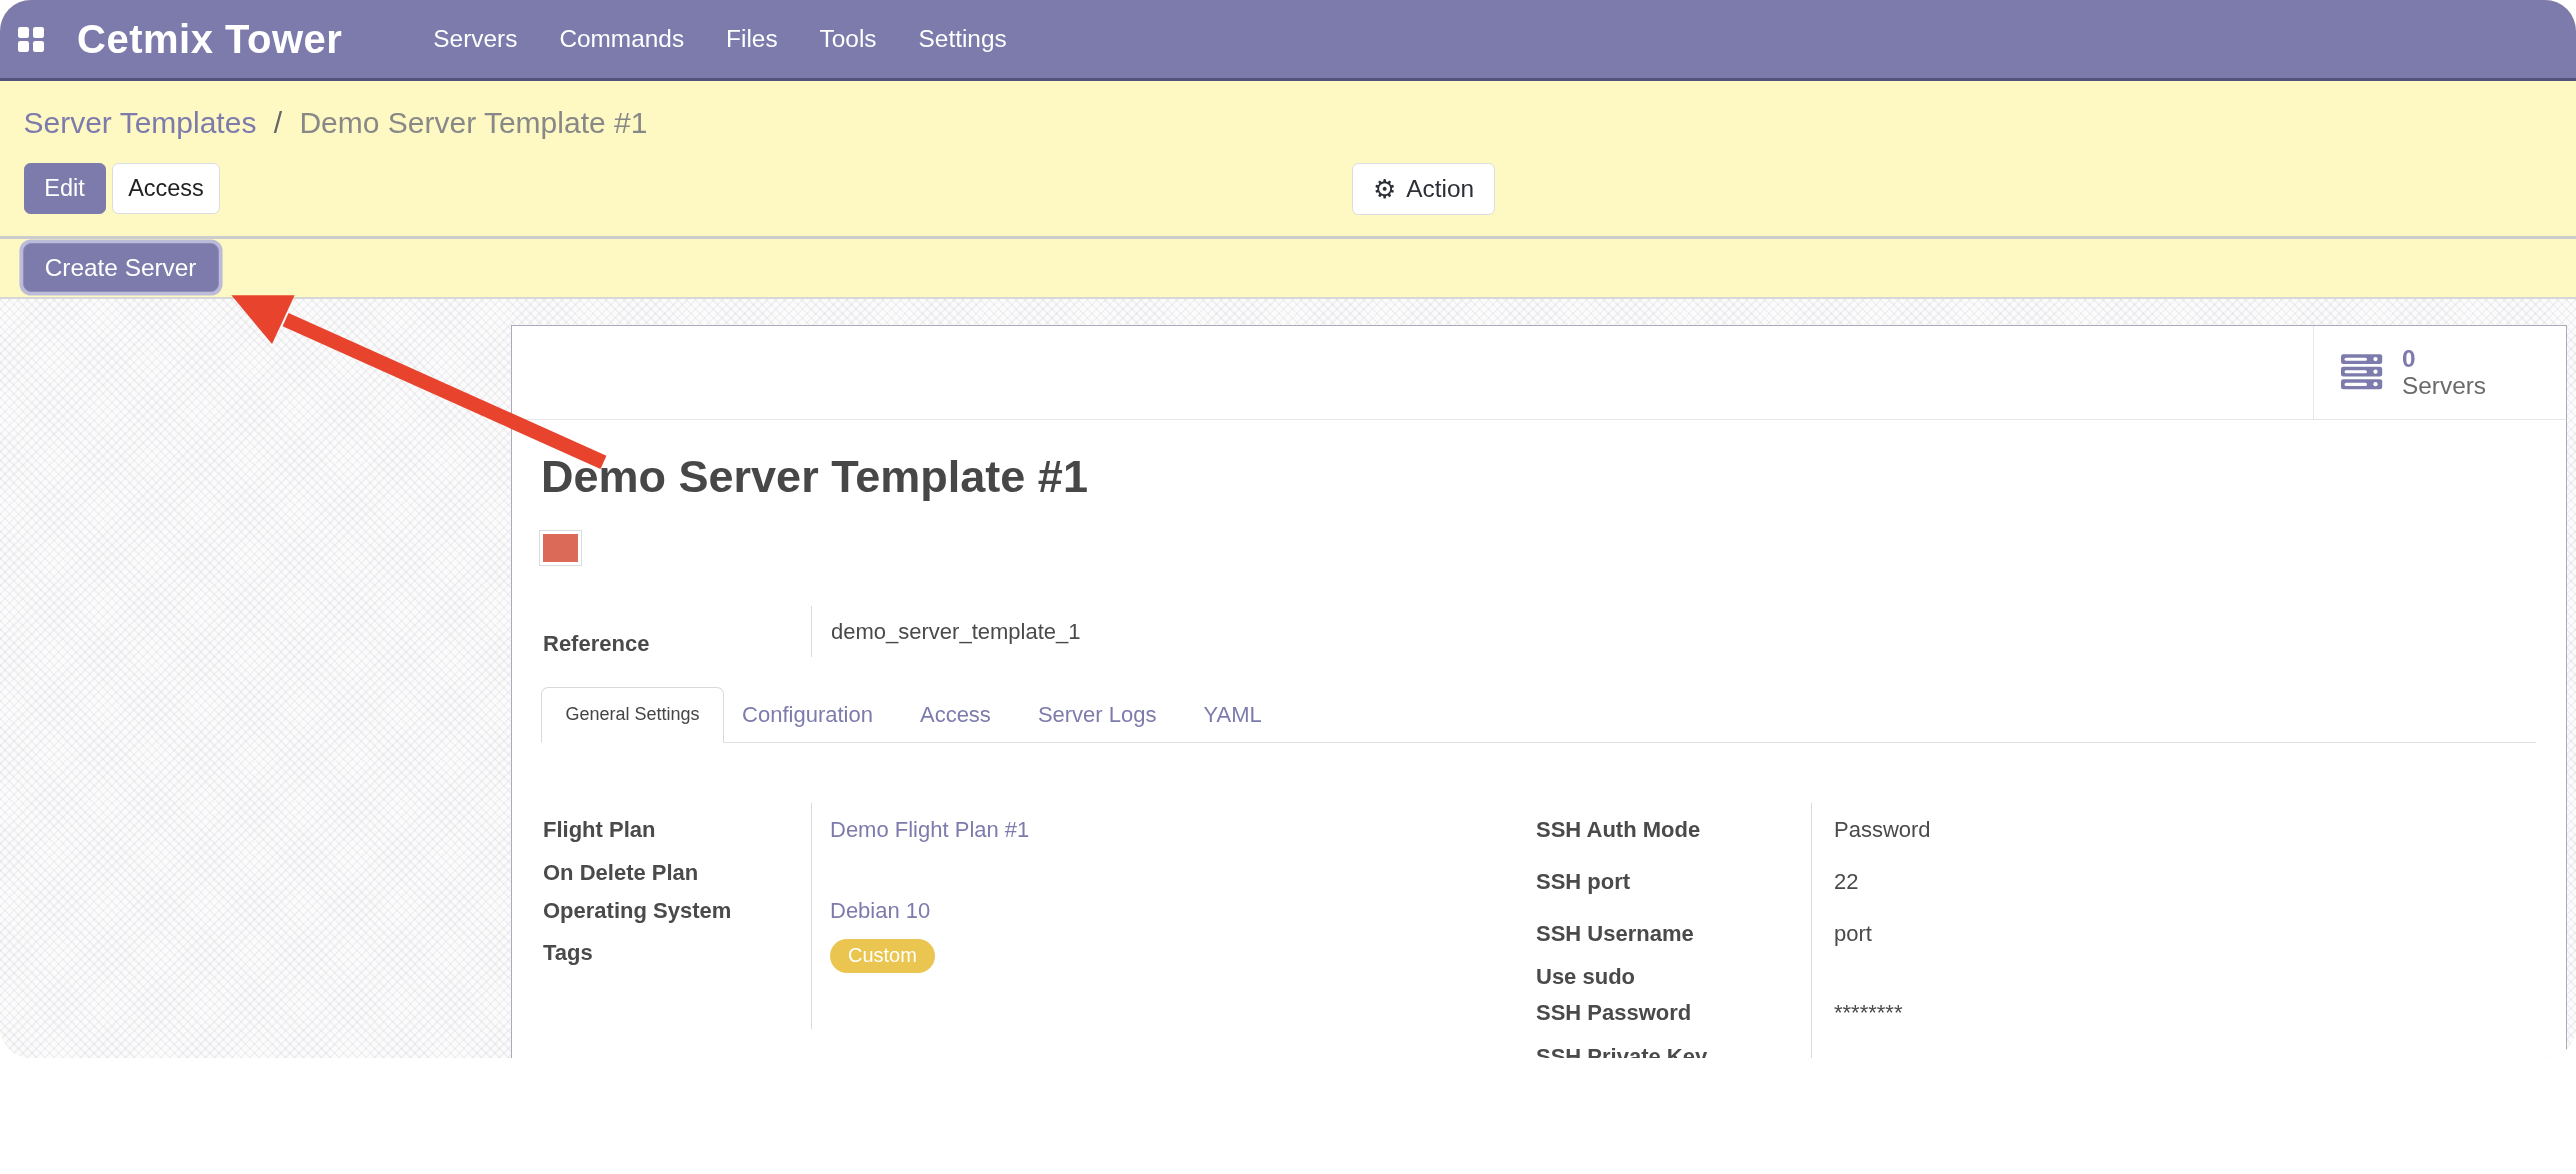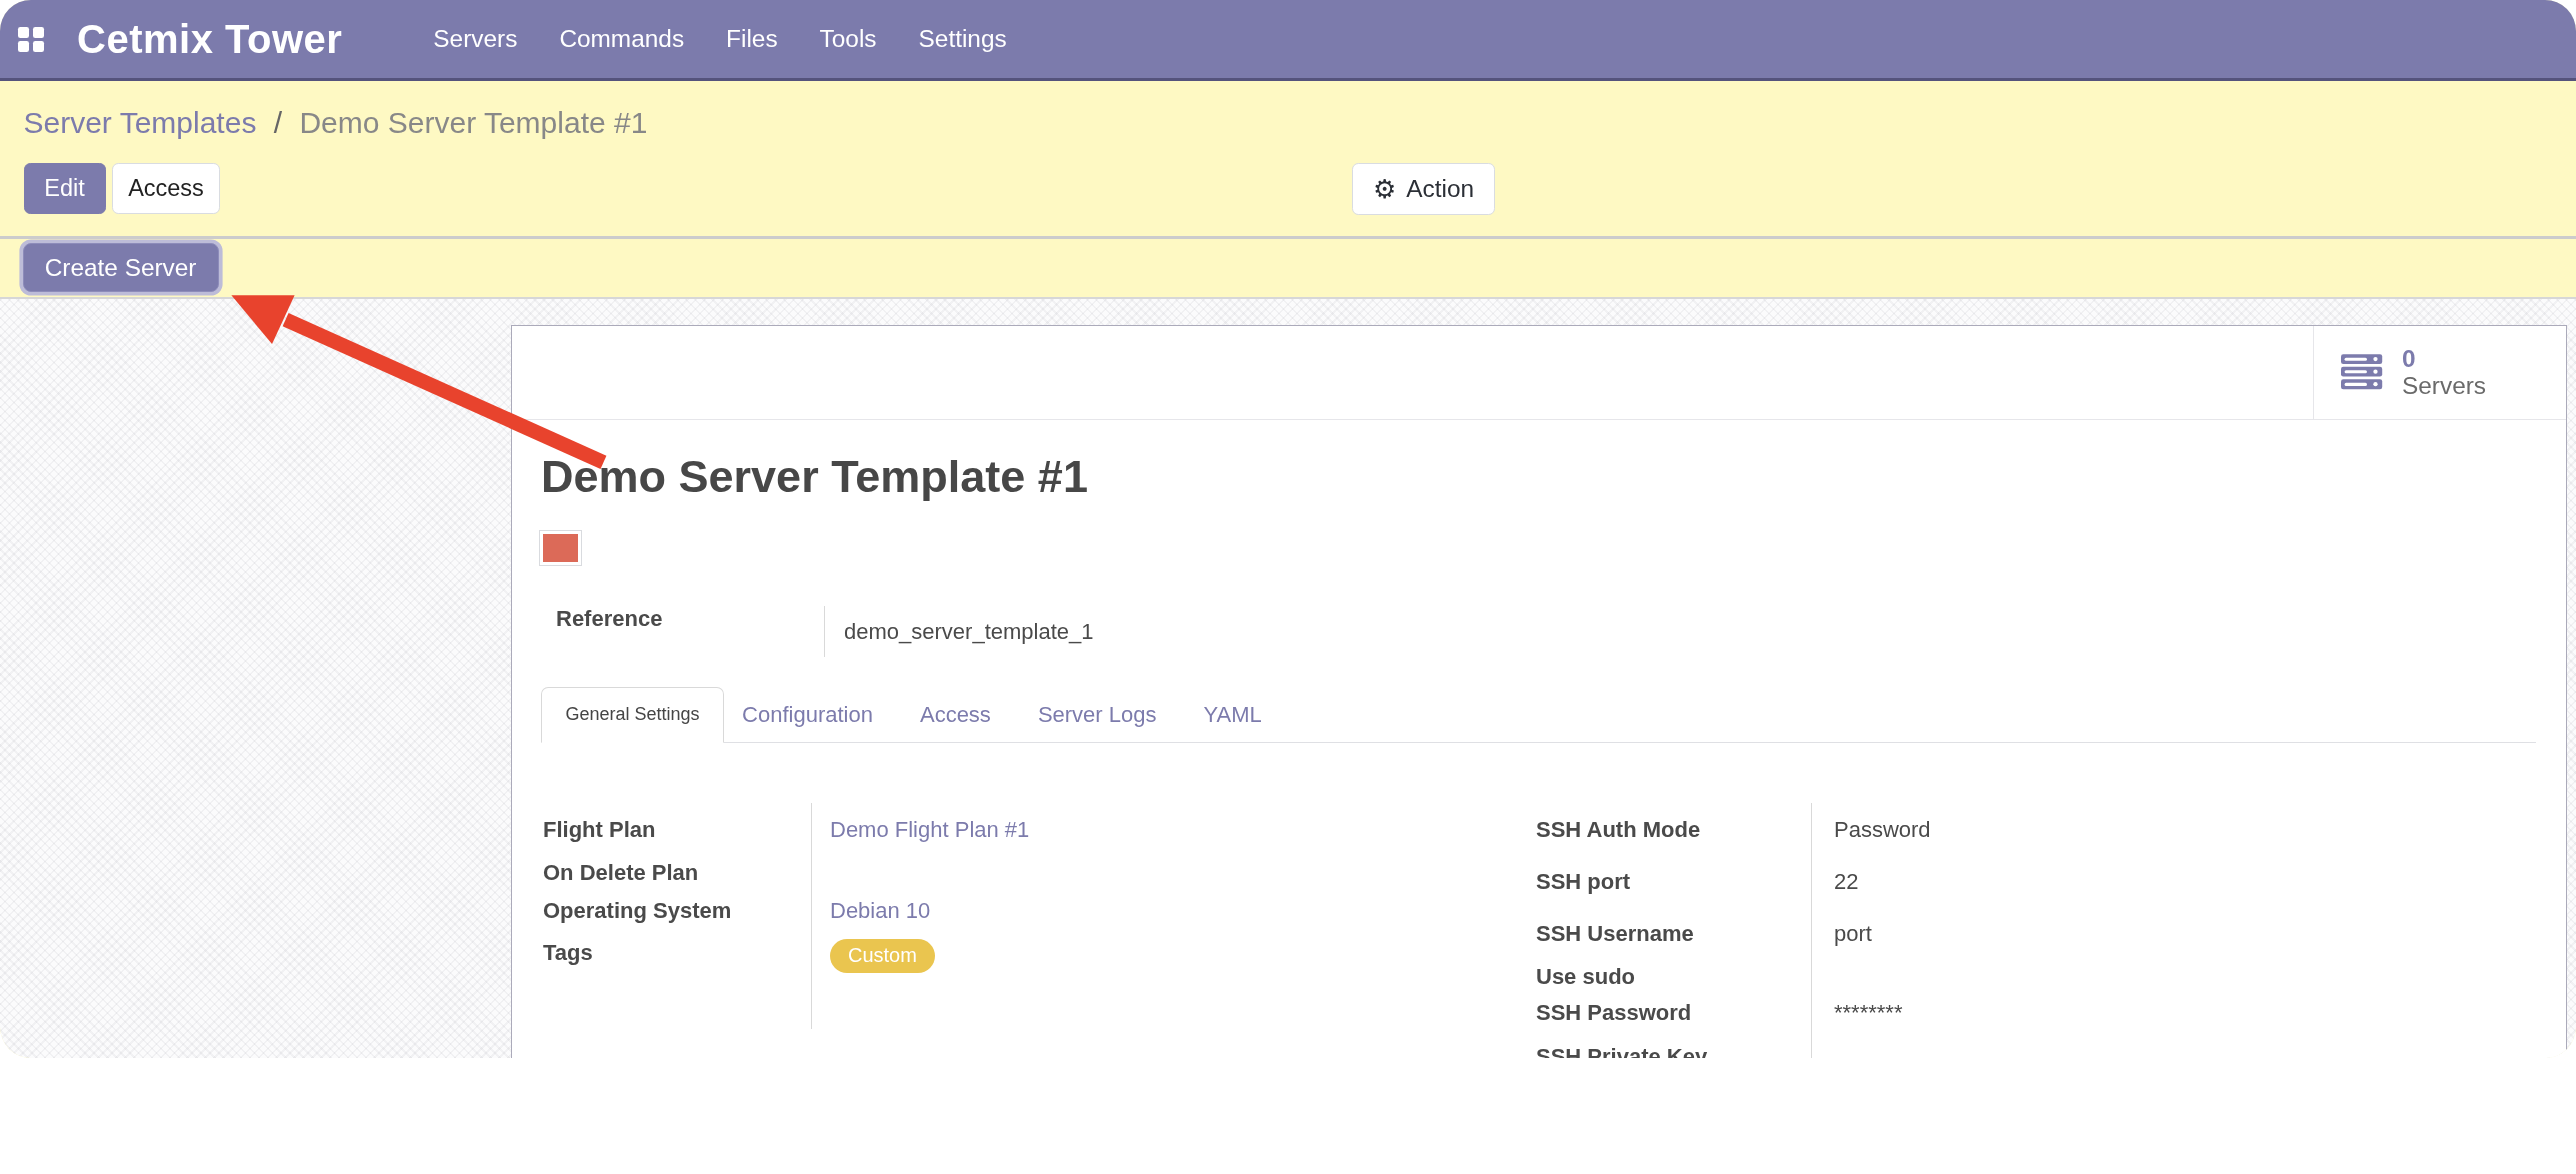--- a/index.html
+++ b/index.html
@@ -61,21 +61,21 @@
   .stat-texts { margin-left:18px; display:flex; flex-direction:column; }
   .stat-count { color:#7c7bac; font-weight:bold; font-size:24.4px; line-height:27px; }
   .stat-label { color:#6a6a6a; font-size:24.4px; line-height:28px; }
 
   .card-title { position:absolute; left:29px; top:125px; font-size:45px; font-weight:bold; color:#474747; }
 
   .swatch { position:absolute; left:27px; top:204px; width:43px; height:36px;
             border:1.8px solid #d9dbdf; background:#ffffff; padding:2.7px; cursor:pointer; }
   .swatch-inner { width:100%; height:100%; }
 
-  .ref-row { position:absolute; left:44px; top:280px; height:51px; display:flex; align-items:flex-start; }
+  .ref-row { position:absolute; left:31px; top:280px; height:51px; display:flex; align-items:flex-end; }
   .ref-label { width:268px; font-weight:bold; font-size:22px; color:#4a4a4a; }
   .ref-value { border-left:0.9px solid #d9d9d9; padding-left:19px; font-size:22px; color:#4a4a4a;
                height:51px; display:flex; align-items:center; }
 
   
   .tabs { position:absolute; left:29px; top:361px; width:1995px; height:56px;
           display:flex; align-items:stretch; border-bottom:0.9px solid #dfe0e4; }
   .tab-active { background:#ffffff; border:0.9px solid #d9d9d9; border-bottom:0.9px solid #ffffff;
                 margin-bottom:-0.9px; border-radius:7.2px 7.2px 0 0; padding:0 23.5px;
                 display:flex; align-items:center; font-size:18px; color:#454545; cursor:pointer; }

